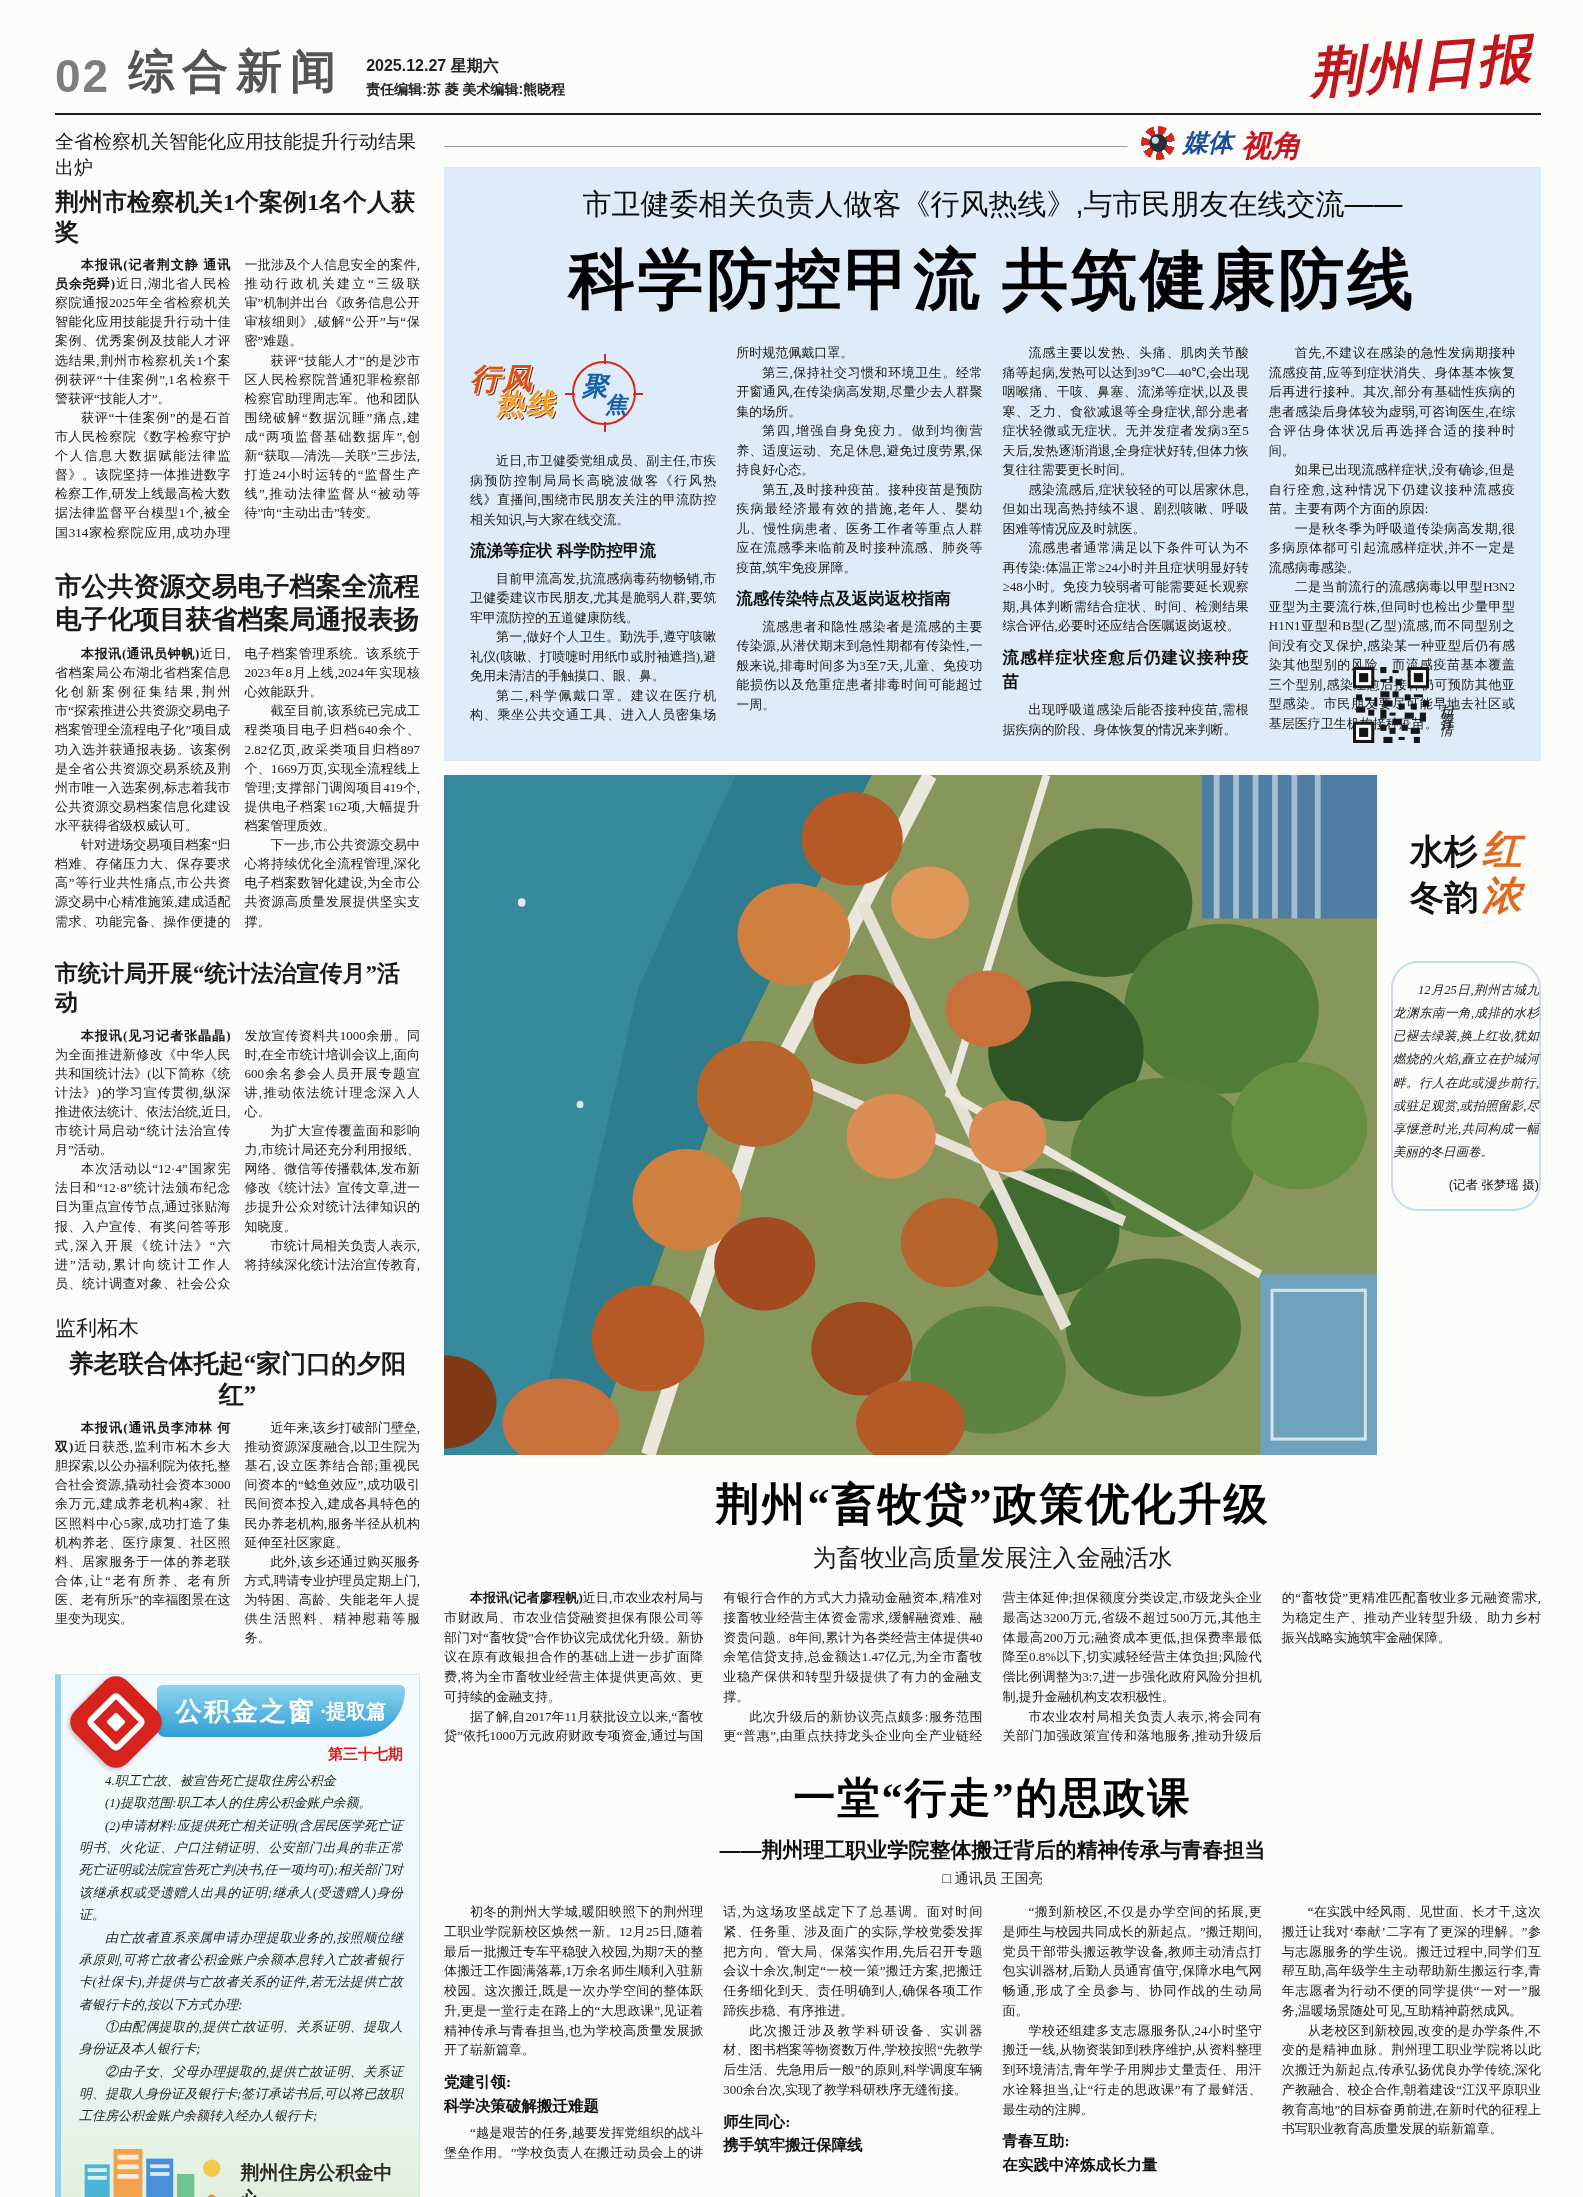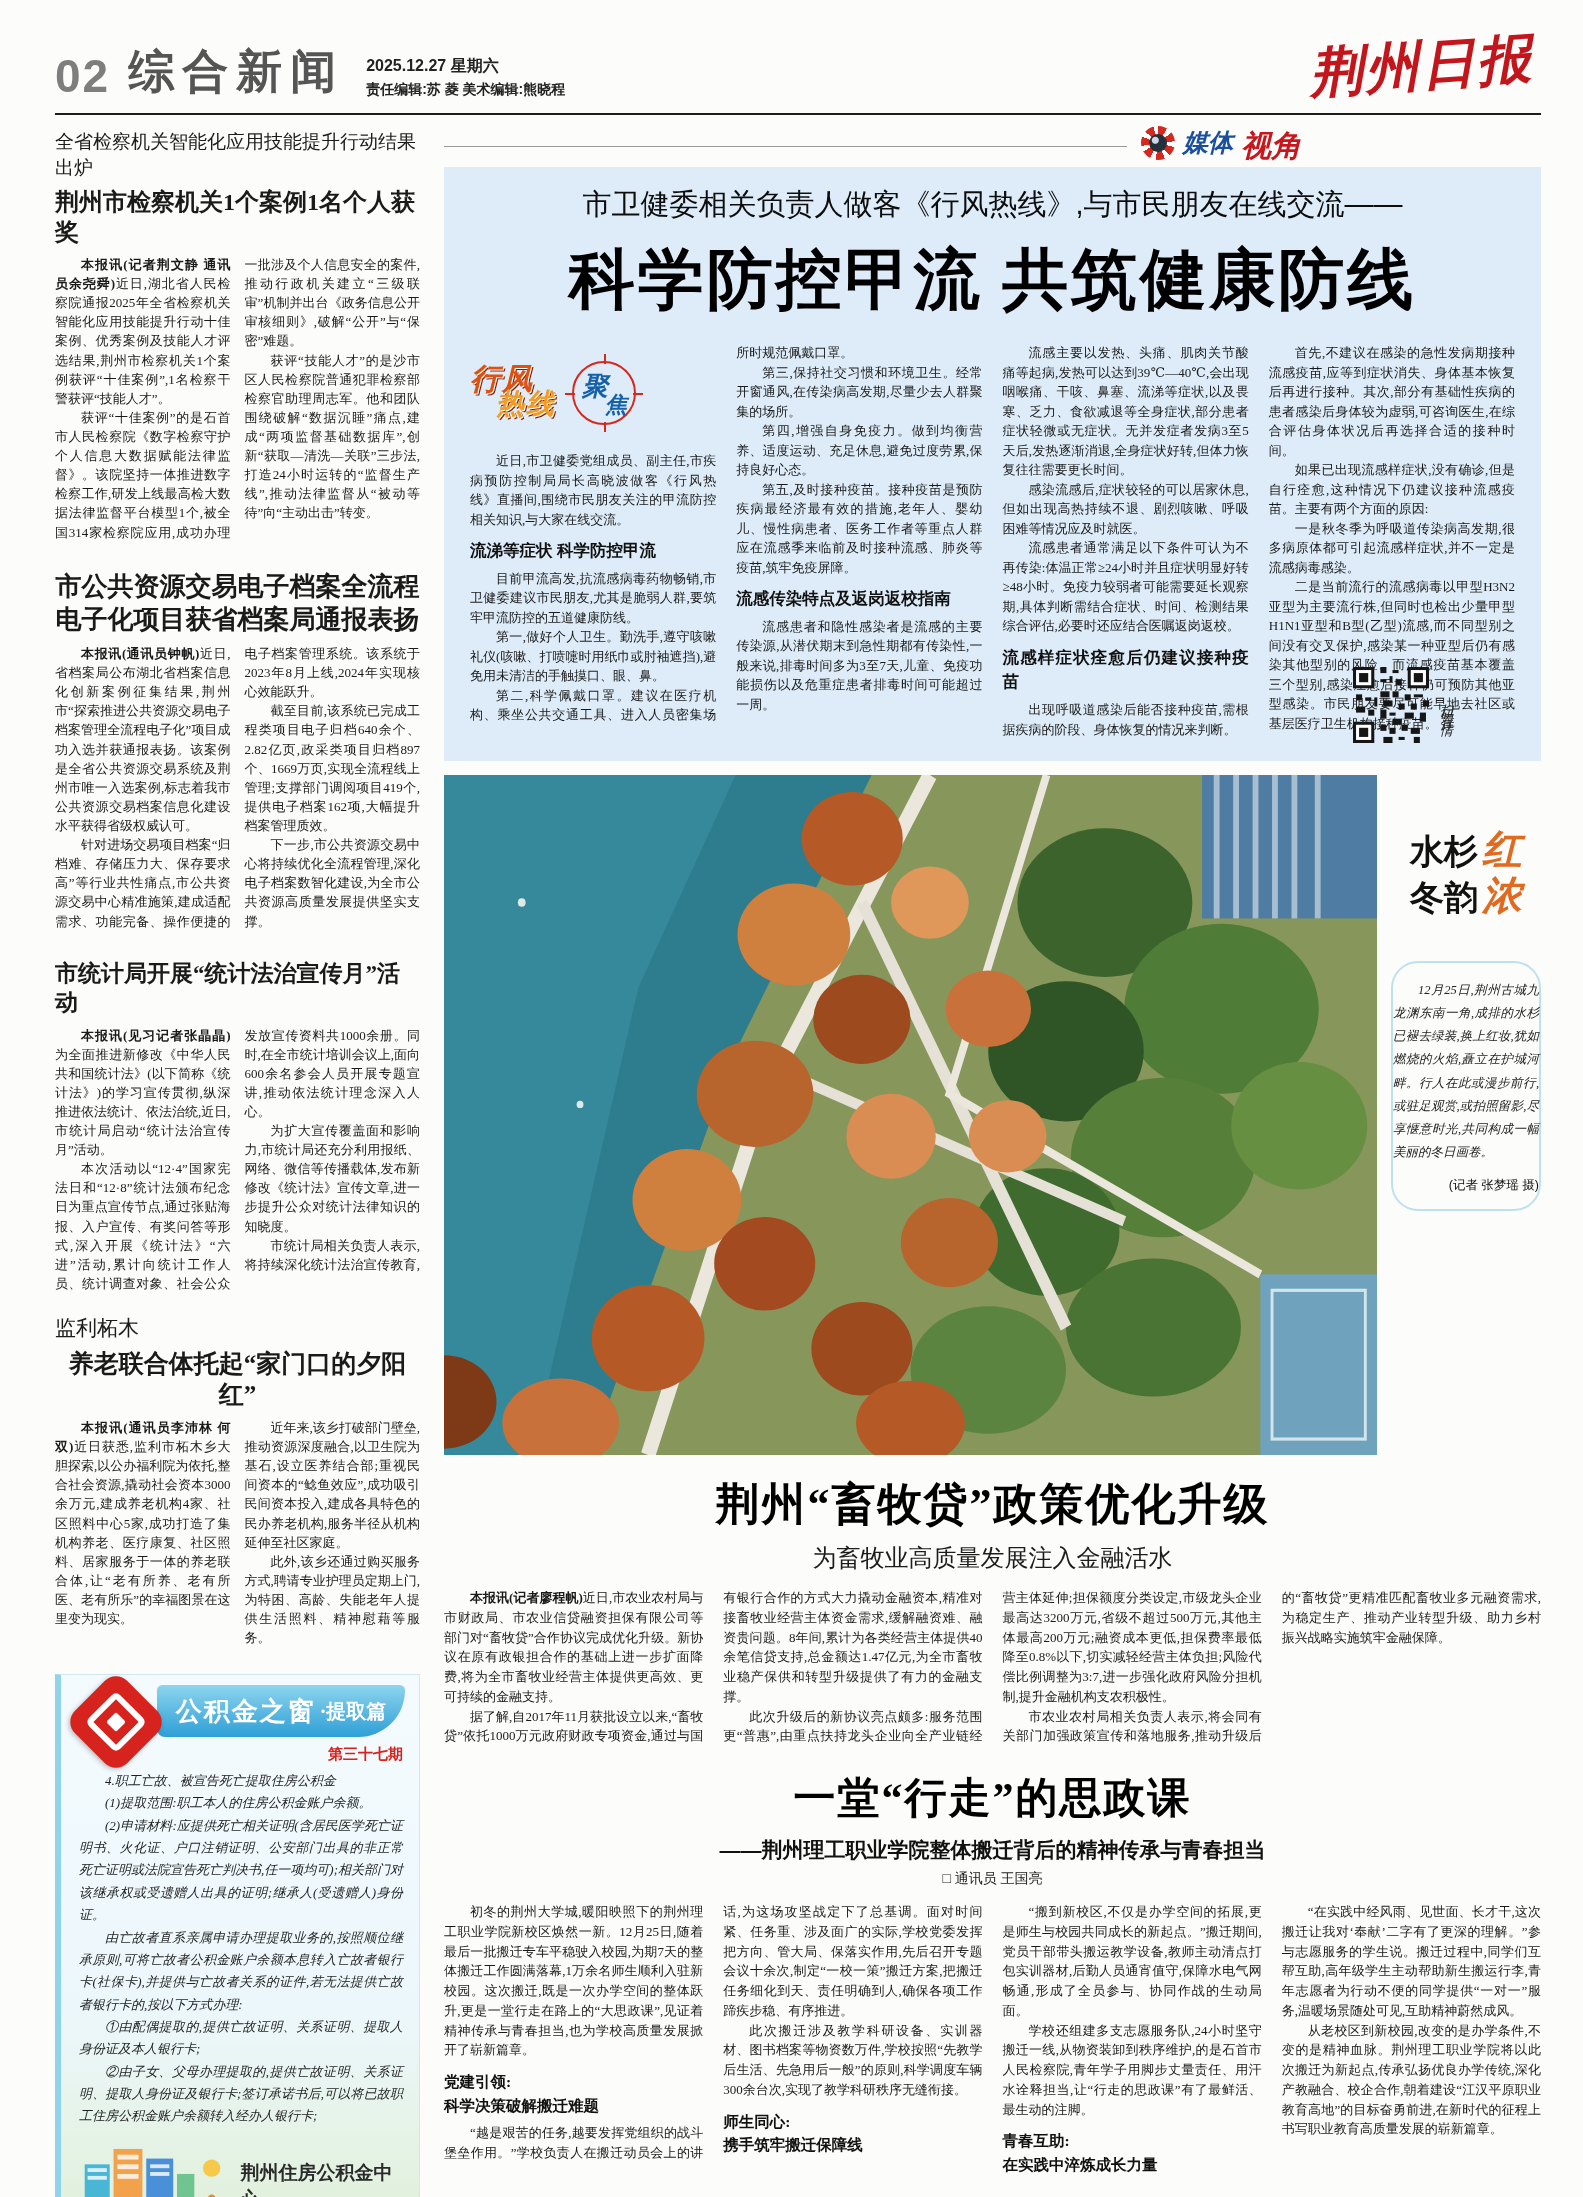--- a/index.html
+++ b/index.html
@@ -389,21 +389,21 @@
             <span class="ihl">党建引领:</span>
             <span class="ihl">科学决策破解搬迁难题</span>
           </div>
           <p>“越是艰苦的任务,越要发挥党组织的战斗堡垒作用。”学校负责人在搬迁动员会上的讲话,为这场攻坚战定下了总基调。面对时间紧、任务重、涉及面广的实际,学校党委发挥把方向、管大局、保落实作用,先后召开专题会议十余次,制定“一校一策”搬迁方案,把搬迁任务细化到天、责任明确到人,确保各项工作蹄疾步稳、有序推进。</p>
           <p>此次搬迁涉及教学科研设备、实训器材、图书档案等物资数万件,学校按照“先教学后生活、先急用后一般”的原则,科学调度车辆300余台次,实现了教学科研秩序无缝衔接。</p>
           <div class="ih">
             <span class="ihl">师生同心:</span>
             <span class="ihl">携手筑牢搬迁保障线</span>
           </div>
           <p>“搬到新校区,不仅是办学空间的拓展,更是师生与校园共同成长的新起点。”搬迁期间,党员干部带头搬运教学设备,教师主动清点打包实训器材,后勤人员通宵值守,保障水电气网畅通,形成了全员参与、协同作战的生动局面。</p>
-          <p>学校还组建多支志愿服务队,24小时坚守搬迁一线,从物资装卸到秩序维护,的是石首市人民检察院,青年学子用脚步丈量责任、用汗水诠释担当,让“行走的思政课”有了最鲜活、最生动的注脚。</p>
+          <p>学校还组建多支志愿服务队,24小时坚守搬迁一线,从物资装卸到秩序维护,从资料整理到环境清洁,青年学子用脚步丈量责任、用汗水诠释担当,让“行走的思政课”有了最鲜活、最生动的注脚。</p>
           <div class="ih">
             <span class="ihl">青春互助:</span>
             <span class="ihl">在实践中淬炼成长力量</span>
           </div>
           <p>“在实践中经风雨、见世面、长才干,这次搬迁让我对‘奉献’二字有了更深的理解。”参与志愿服务的学生说。搬迁过程中,同学们互帮互助,高年级学生主动帮助新生搬运行李,青年志愿者为行动不便的同学提供“一对一”服务,温暖场景随处可见,互助精神蔚然成风。</p>
           <p>从老校区到新校园,改变的是办学条件,不变的是精神血脉。荆州理工职业学院将以此次搬迁为新起点,传承弘扬优良办学传统,深化产教融合、校企合作,朝着建设“江汉平原职业教育高地”的目标奋勇前进,在新时代的征程上书写职业教育高质量发展的崭新篇章。</p>
         </div>
       </div>
 
     </div>

